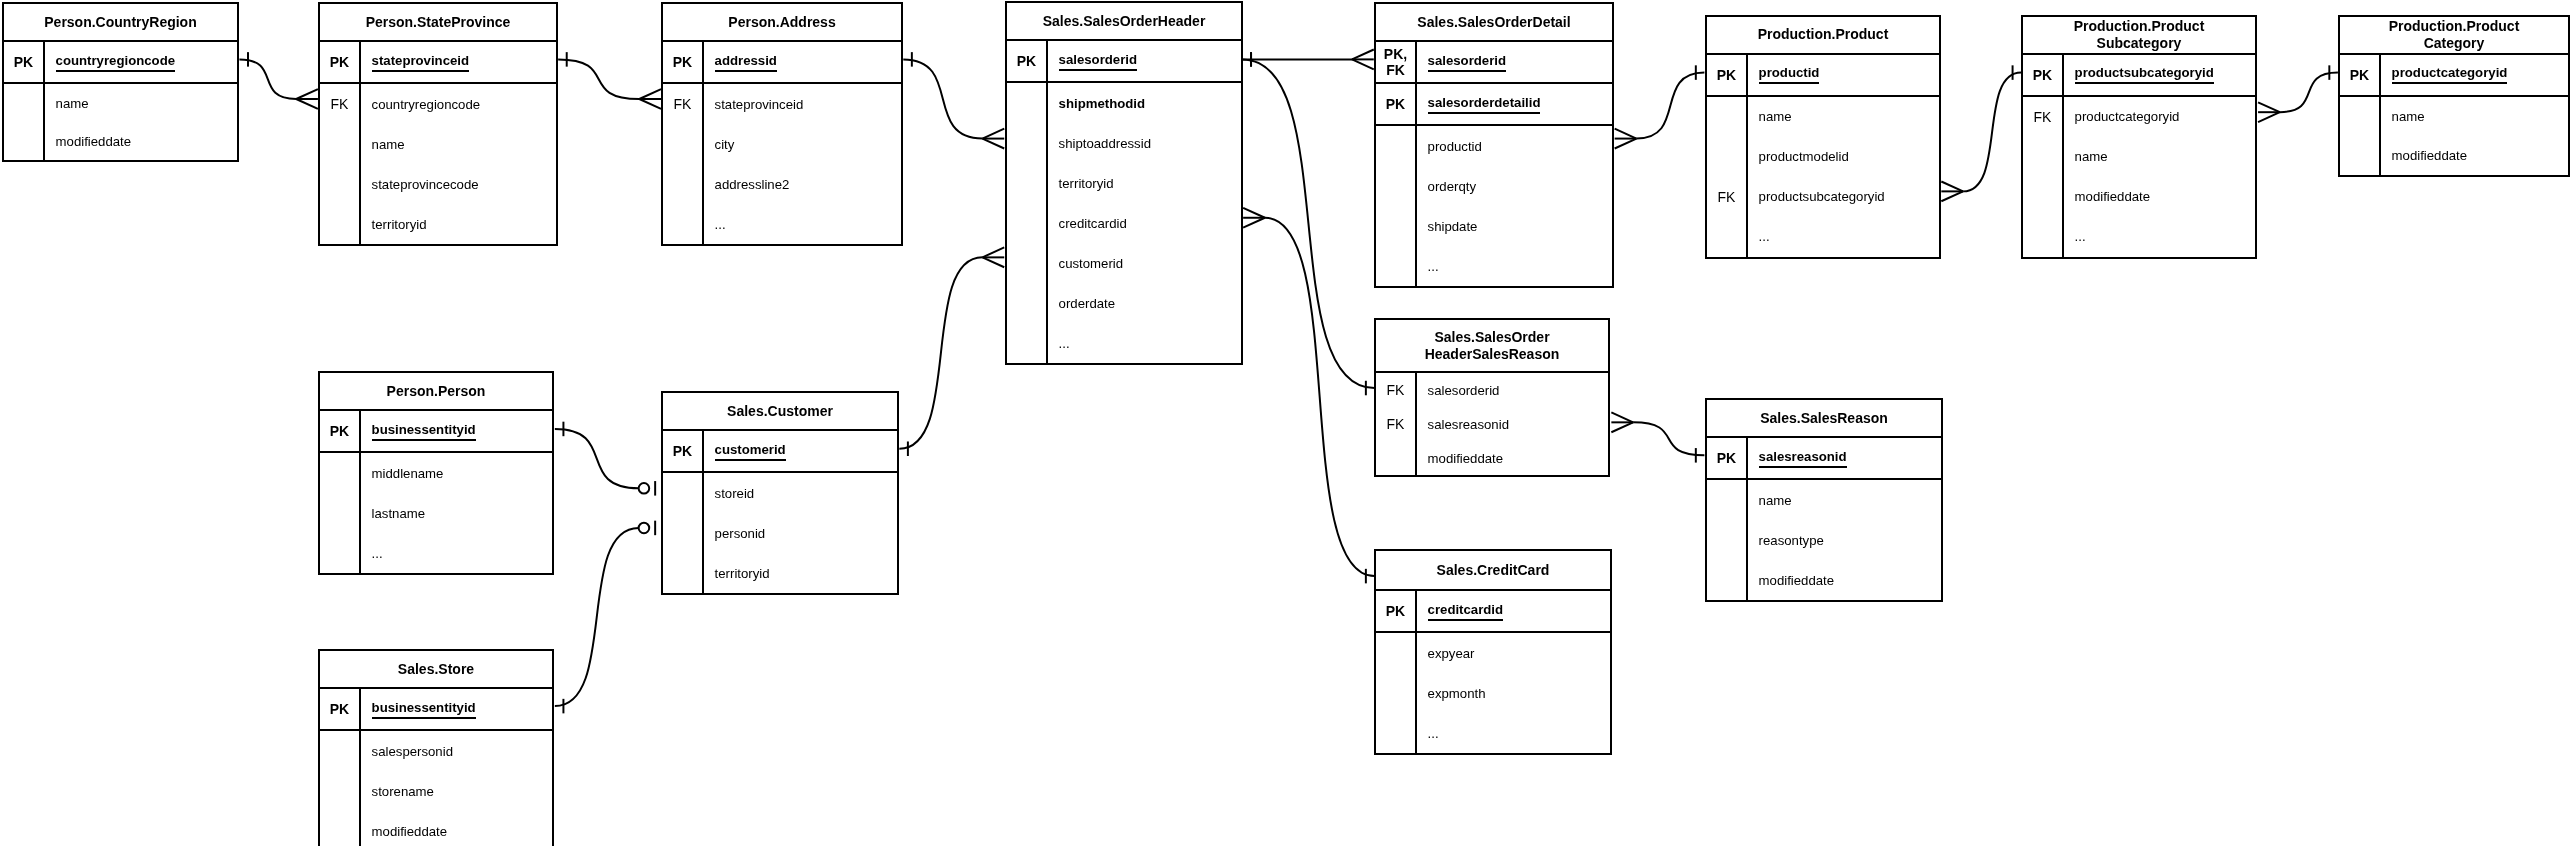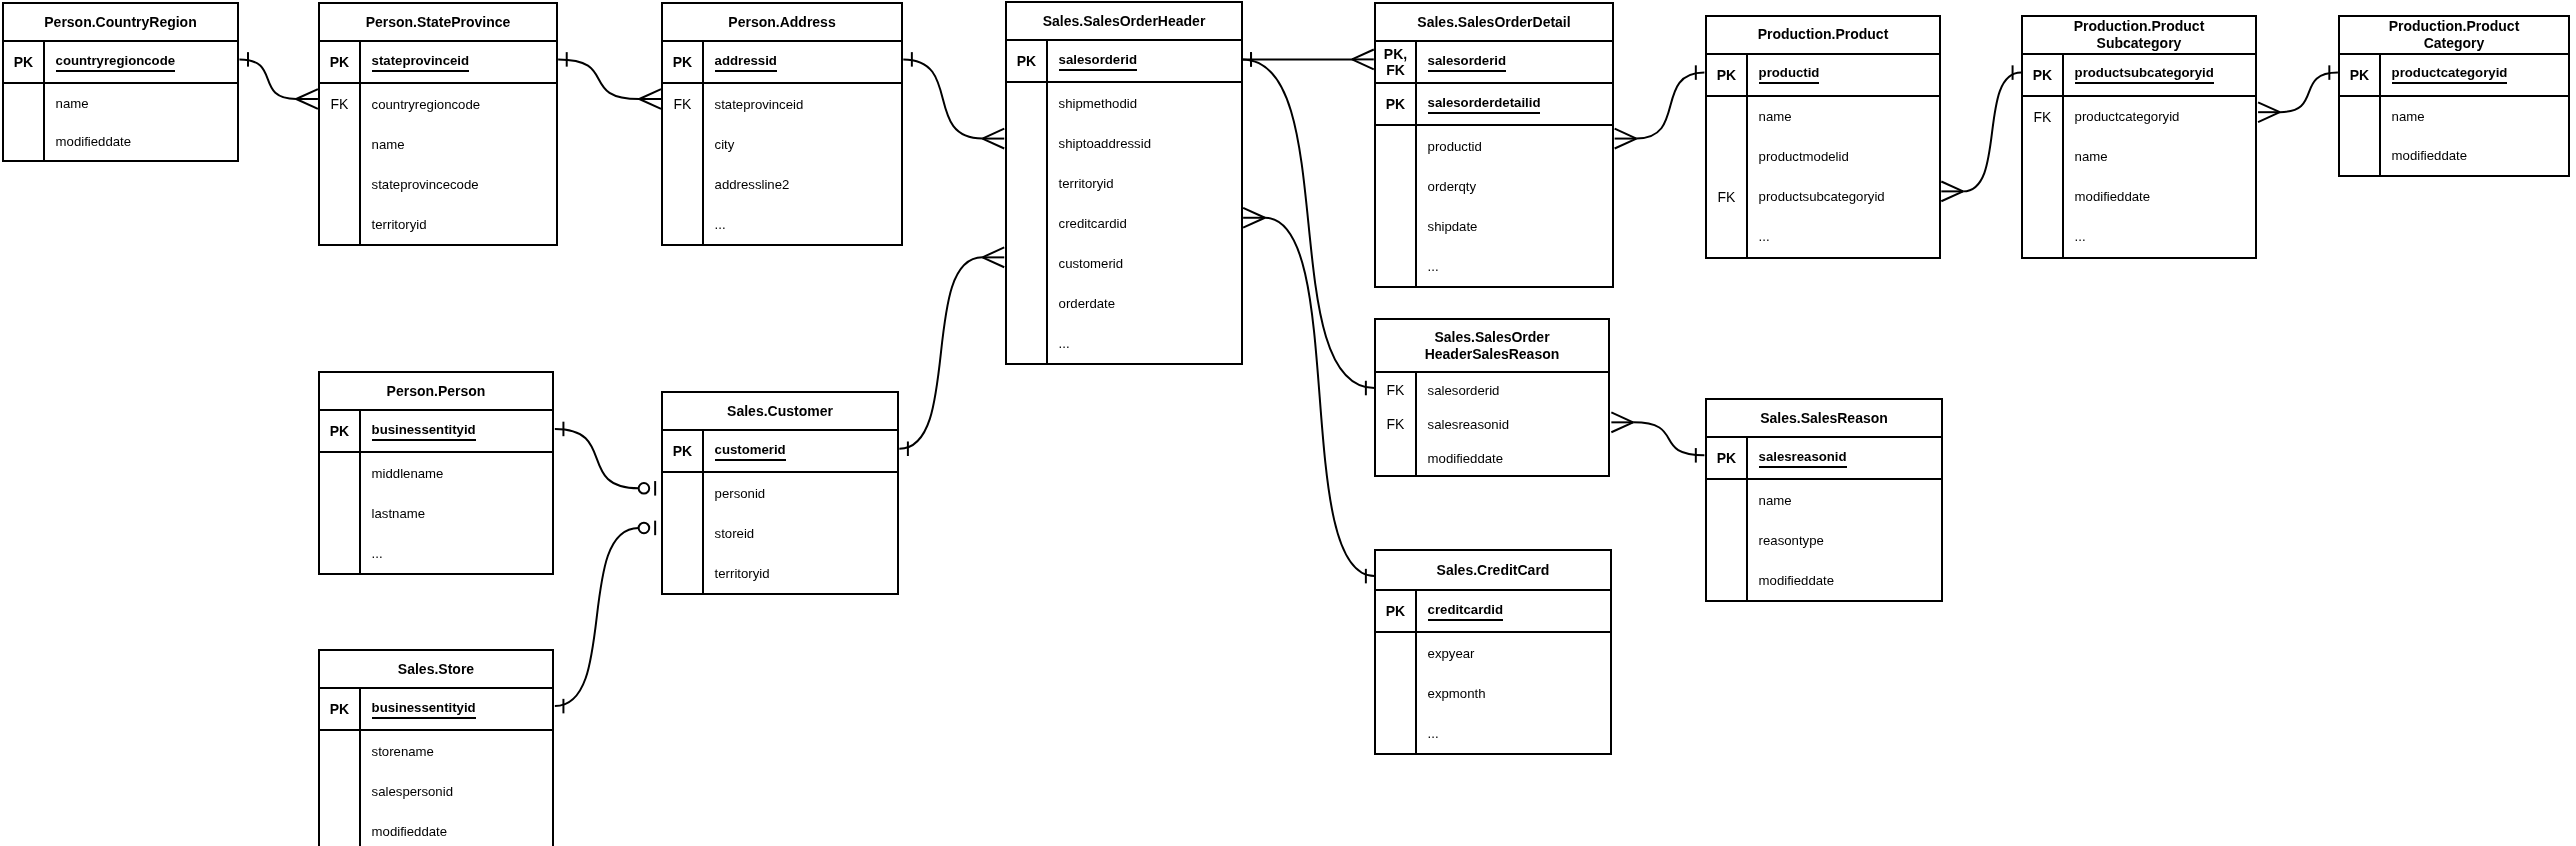--- a/index.html
+++ b/index.html
@@ -174,21 +174,21 @@
           <div class="t-row" style="height: 40px;">
             <div class="t-key pk">
               <div>PK</div>
             </div>
             <div class="t-name">
               <span class="pk-text">salesorderid</span>
             </div>
           </div>
         </div>
         <div class="t-section">
-          <div class="t-row" style="height: 40px;">
+          <div class="t-row" style="height: 40px; font-weight: bold;">
             <div class="t-key"></div>
             <div class="t-name">
               <span>shipmethodid</span>
             </div>
           </div>
           <div class="t-row" style="height: 40px;">
             <div class="t-key"></div>
             <div class="t-name">
               <span>shiptoaddressid</span>
             </div>
@@ -440,32 +440,32 @@
             </div>
             <div class="t-name">
               <span class="pk-text">customerid</span>
             </div>
           </div>
         </div>
         <div class="t-section">
           <div class="t-row" style="height: 40px;">
             <div class="t-key"></div>
             <div class="t-name">
+              <span>storeid</span>
+            </div>
+          </div>
+          <div class="t-row" style="height: 40px;">
+            <div class="t-key"></div>
+            <div class="t-name">
               <span>personid</span>
             </div>
           </div>
           <div class="t-row" style="height: 40px;">
             <div class="t-key"></div>
             <div class="t-name">
-              <span>storeid</span>
-            </div>
-          </div>
-          <div class="t-row" style="height: 40px;">
-            <div class="t-key"></div>
-            <div class="t-name">
               <span>territoryid</span>
             </div>
           </div>
         </div>
       </div>
       <div class="erd-table" style="left: 318px; top: 649px; width: 236px;">
         <div class="t-title" style="height: 38px;">
           <div>Sales.Store</div>
         </div>
         <div class="t-section">
@@ -475,27 +475,27 @@
             </div>
             <div class="t-name">
               <span class="pk-text">businessentityid</span>
             </div>
           </div>
         </div>
         <div class="t-section">
           <div class="t-row" style="height: 40px;">
             <div class="t-key"></div>
             <div class="t-name">
+              <span>salespersonid</span>
+            </div>
+          </div>
+          <div class="t-row" style="height: 40px;">
+            <div class="t-key"></div>
+            <div class="t-name">
               <span>storename</span>
-            </div>
-          </div>
-          <div class="t-row" style="height: 40px;">
-            <div class="t-key"></div>
-            <div class="t-name">
-              <span>salespersonid</span>
             </div>
           </div>
           <div class="t-row" style="height: 40px;">
             <div class="t-key"></div>
             <div class="t-name">
               <span>modifieddate</span>
             </div>
           </div>
         </div>
       </div>

